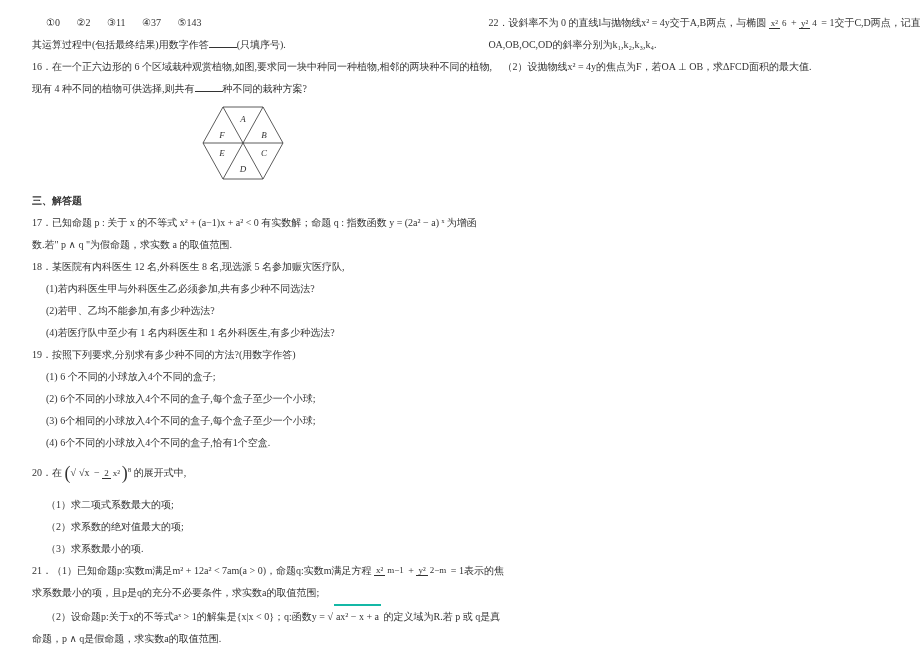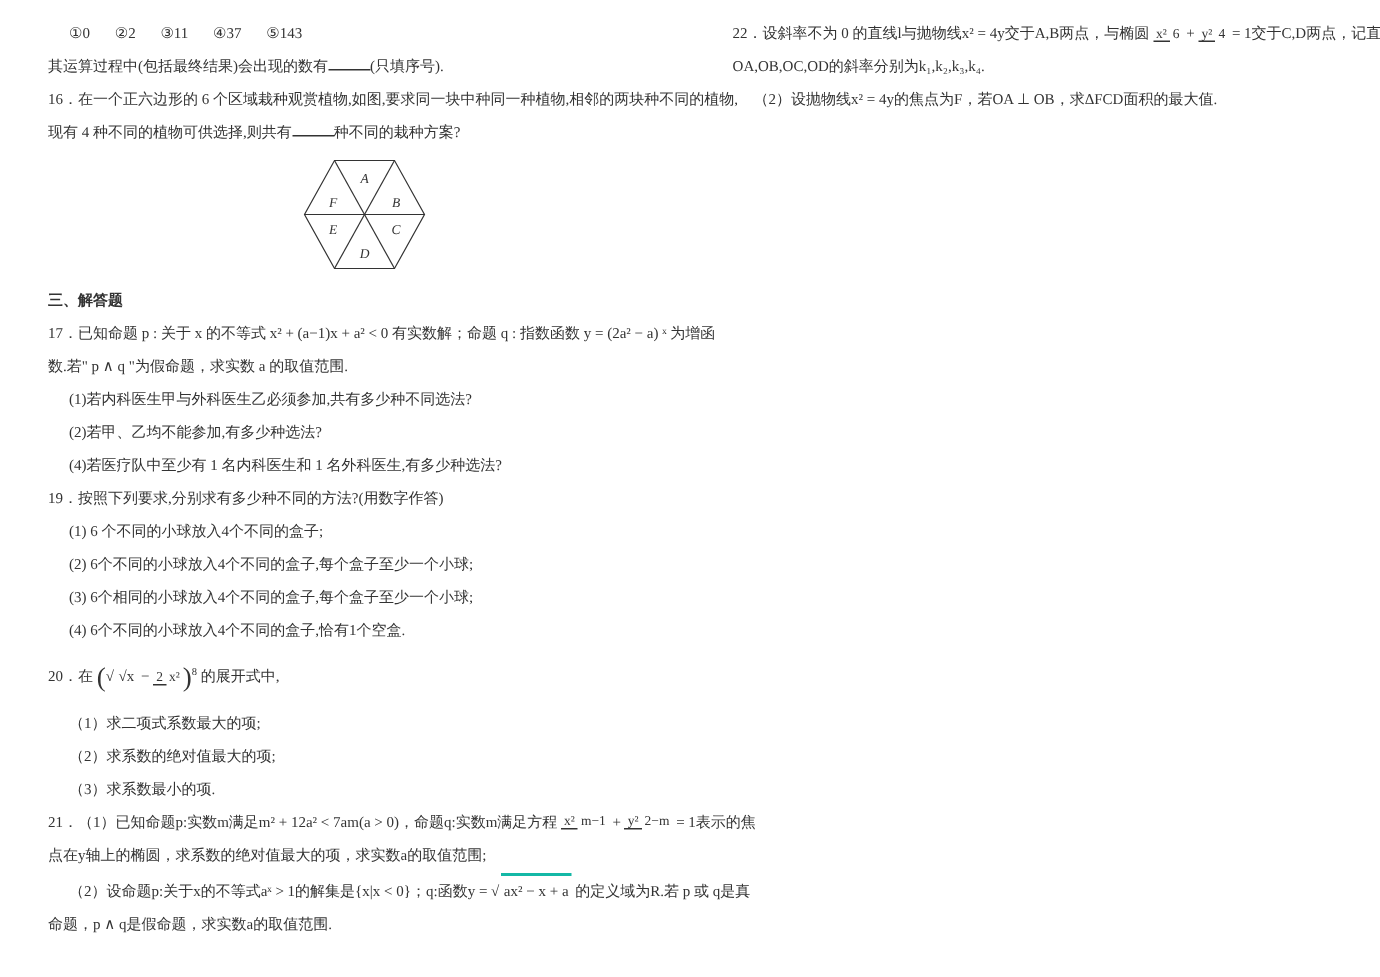--- a/index.html
+++ b/index.html
@@ -71,21 +71,21 @@
 
     <div class="line indent">
       <span class="opt">①0</span>
       <span class="opt">②2</span>
       <span class="opt">③11</span>
       <span class="opt">④37</span>
       <span class="opt">⑤143</span>
     </div>
 
     <div class="line">
-      <span>其运算过程中(包括最终结果)会出现的数有</span><span class="blank"></span><span>(只填序号).</span>
+      <span>其运算过程中(包括最终结果)用数字作答</span><span class="blank"></span><span>(只填序号).</span>
     </div>
 
     <div class="line">16．在一个正六边形的 6 个区域栽种观赏植物,如图,要求同一块中种同一种植物,相邻的两块种不同的植物,</div>
     <div class="line">
       <span>现有 4 种不同的植物可供选择,则共有</span><span class="blank"></span><span>种不同的栽种方案?</span>
     </div>
 
     <div class="hexwrap">
       <svg width="110" height="78" viewBox="0 0 110 78">
         <g stroke="#333" stroke-width="0.8" fill="none">
@@ -103,20 +103,21 @@
           <text x="34" y="34">F</text>
         </g>
       </svg>
     </div>
 
     <div class="line section">三、解答题</div>
 
     <div class="line">17．已知命题 p : 关于 x 的不等式 x² + (a−1)x + a² &lt; 0 有实数解；命题 q : 指数函数 y = (2a² − a) ˣ 为增函</div>
     <div class="line">数.若" p ∧ q "为假命题，求实数 a 的取值范围.</div>
 
+    <div class="line">18．某医院有内科医生 12 名,外科医生 8 名,现选派 5 名参加赈灾医疗队,</div>
     <div class="line indent">(1)若内科医生甲与外科医生乙必须参加,共有多少种不同选法?</div>
     <div class="line indent">(2)若甲、乙均不能参加,有多少种选法?</div>
     <div class="line indent">(4)若医疗队中至少有 1 名内科医生和 1 名外科医生,有多少种选法?</div>
 
     <div class="line">19．按照下列要求,分别求有多少种不同的方法?(用数字作答)</div>
     <div class="line indent">(1) 6 个不同的小球放入4个不同的盒子;</div>
     <div class="line indent">(2) 6个不同的小球放入4个不同的盒子,每个盒子至少一个小球;</div>
     <div class="line indent">(3) 6个相同的小球放入4个不同的盒子,每个盒子至少一个小球;</div>
     <div class="line indent">(4) 6个不同的小球放入4个不同的盒子,恰有1个空盒.</div>
 
@@ -127,21 +128,21 @@
     </div>
     <div class="line indent">（1）求二项式系数最大的项;</div>
     <div class="line indent">（2）求系数的绝对值最大的项;</div>
     <div class="line indent">（3）求系数最小的项.</div>
 
     <div class="line">
       <span>21．（1）已知命题p:实数m满足m² + 12a² &lt; 7am(a &gt; 0)，命题q:实数m满足方程</span>
       <span class="frac"><span class="num">x²</span><span class="den">m−1</span></span> + <span class="frac"><span class="num">y²</span><span class="den">2−m</span></span>
       <span>= 1表示的焦</span>
     </div>
-    <div class="line">点在y轴上的椭圆，求系数的绝对值最大的项，求实数a的取值范围;</div>
+    <div class="line">求系数最小的项，且p是q的充分不必要条件，求实数a的取值范围;</div>
 
     <div class="line indent">
       <span>（2）设命题p:关于x的不等式aˣ &gt; 1的解集是{x|x &lt; 0}；q:函数y =</span>
       <span>√<span class="sqrt">ax² − x + a</span></span>
       <span>的定义域为R.若 p 或 q是真</span>
     </div>
     <div class="line">命题，p ∧ q是假命题，求实数a的取值范围.</div>
 
   </div>
 

